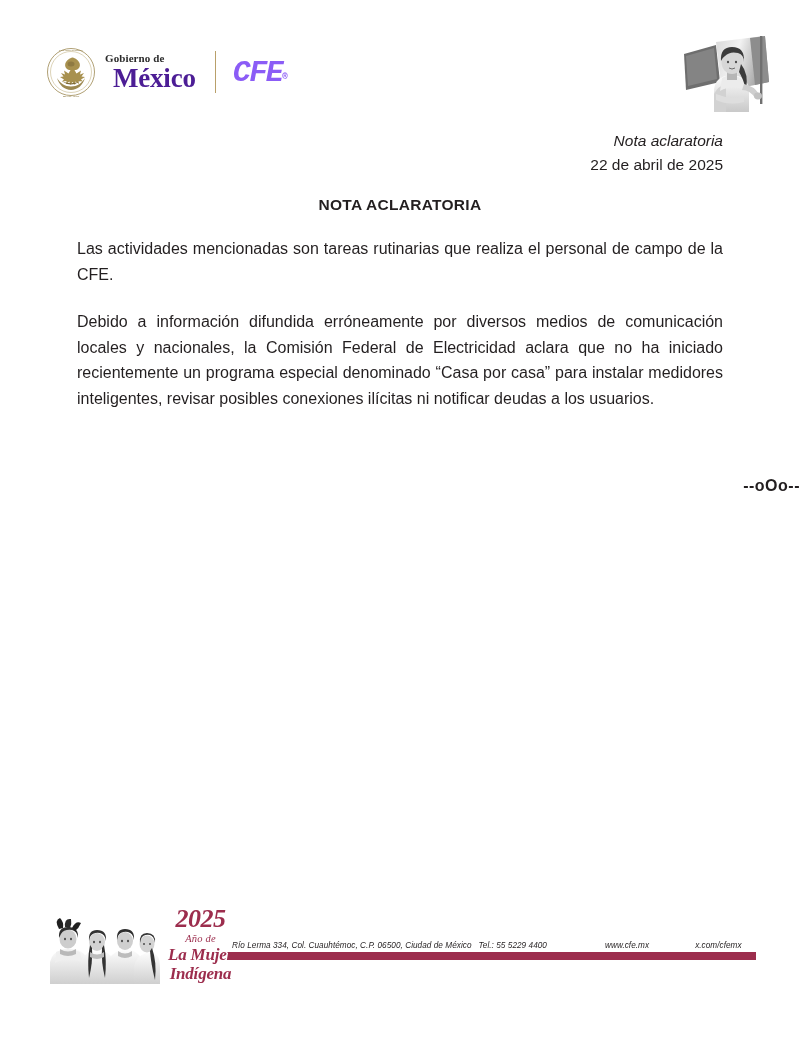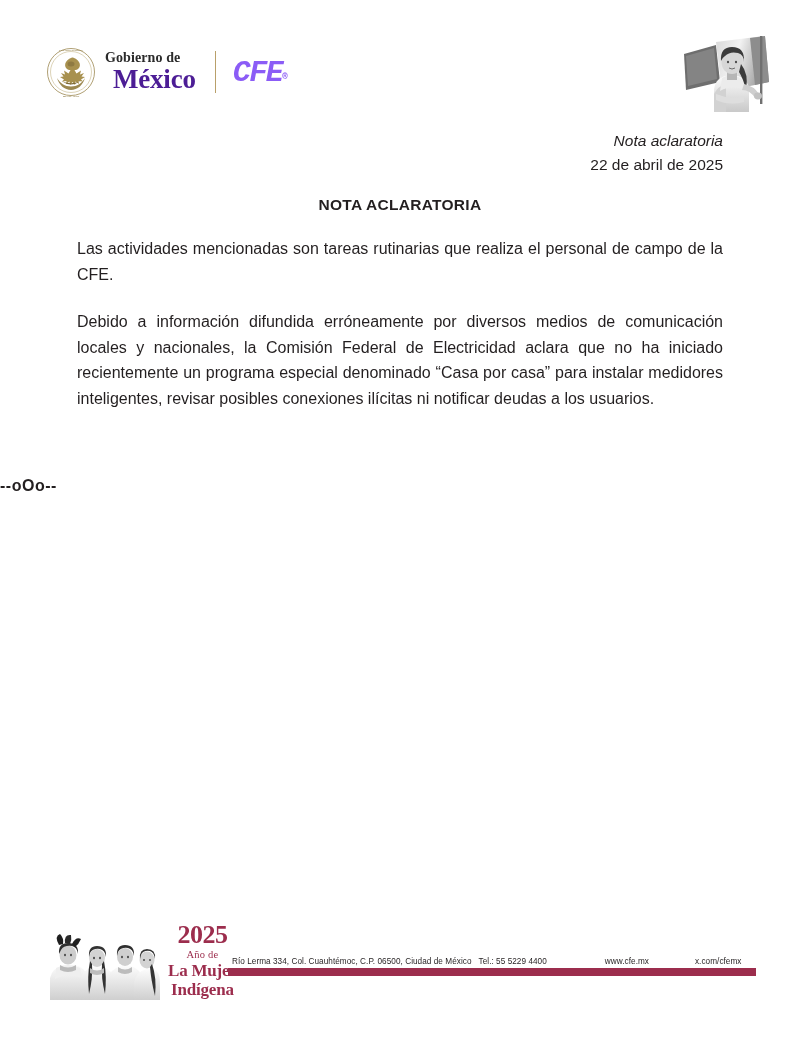--- a/index.html
+++ b/index.html
@@ -45,21 +45,21 @@
     margin-right: 9px;
   }
   .gob-text {
     display: flex;
     flex-direction: column;
     justify-content: center;
     line-height: 1;
   }
   .gob-line1 {
     font-family: "Liberation Serif", serif;
-    font-size: 14px;
+    font-size: 11px;
     font-weight: 700;
     color: #2b2b2b;
     letter-spacing: 0.1px;
     margin-bottom: 1px;
   }
   .gob-line2 {
     font-family: Liberation Serif, serif;
     font-size: 27px;
     font-weight: 700;
     color: #4c1d95;
@@ -145,34 +145,35 @@
     color: #231f20;
   }
   .content p:last-child {
     margin-bottom: 0;
   }
   .ornament {
     position: absolute;
     left: 0;
     top: 477px;
     width: 800px;
-    text-align: left;
+    text-align: right;
     font-size: 16px;
     font-weight: 700;
     letter-spacing: 0.5px;
     color: #231f20;
   }
 
   
   .footer {
     position: absolute;
     left: 0;
-    bottom: 1px;
+    bottom: 17px;
     width: 800px;
     height: 125px;
+    font-style: italic;
   }
   .year-badge {
     position: absolute;
     left: 46px;
     bottom: 42px;
     display: flex;
     align-items: flex-end;
     height: 68px;
   }
   .women-art {

